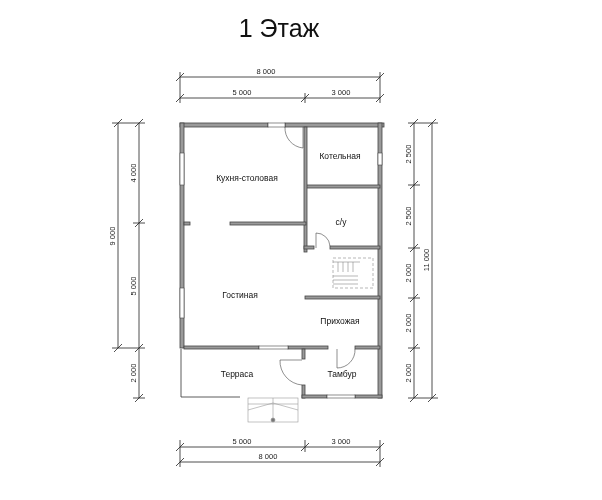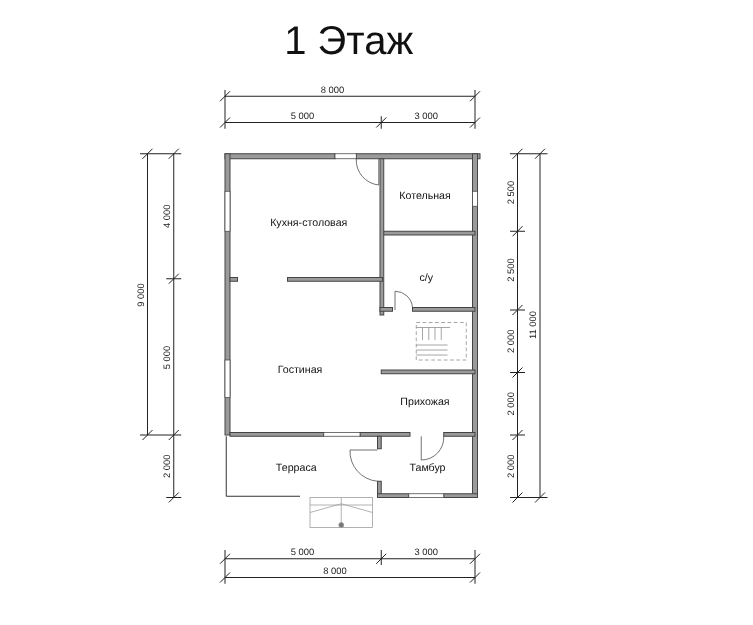--- a/index.html
+++ b/index.html
@@ -1,17 +1,17 @@
 <!DOCTYPE html>
 <html><head>
 <meta charset="utf-8">
 <style>
   html, body { margin: 0; padding: 0; background: #ffffff; }
   body { width: 602px; height: 500px; position: relative; overflow: hidden; font-family: "Liberation Sans", sans-serif; }
-  .title { position: absolute; left: 0; top: 14px; width: 558px; text-align: center; font-size: 32px; color: #111; }
+  .title { position: absolute; left: 0; top: 14px; width: 558px; text-align: center; font-size: 25px; color: #111; }
   svg { position: absolute; left: 0; top: 0; }
   .dimtxt { font-family: "Liberation Sans", sans-serif; font-size: 7.5px; fill: #222; }
   .room { font-family: "Liberation Sans", sans-serif; font-size: 8.5px; fill: #111; }
 </style>
 </head>
 <body>
 
 <div class="title">1 Этаж</div>
 
 <svg width="602" height="500" viewBox="0 0 602 500">

